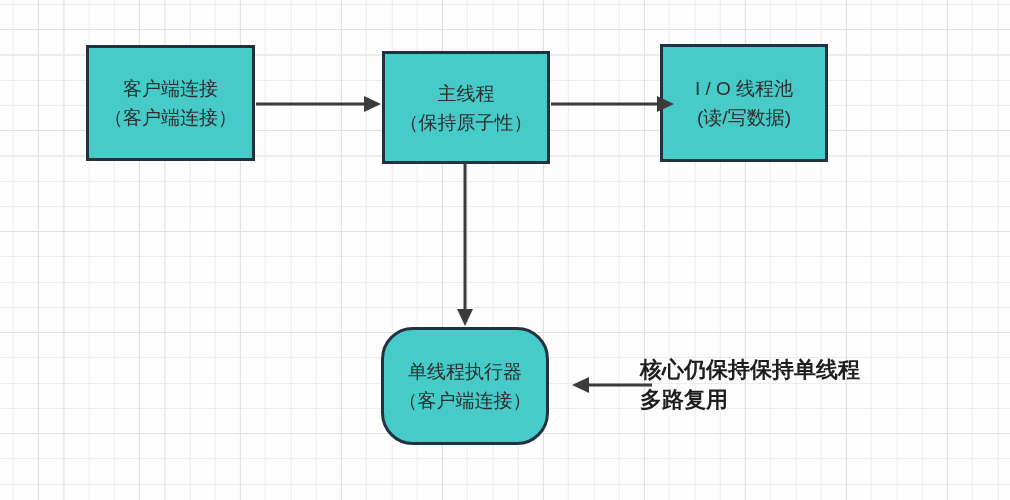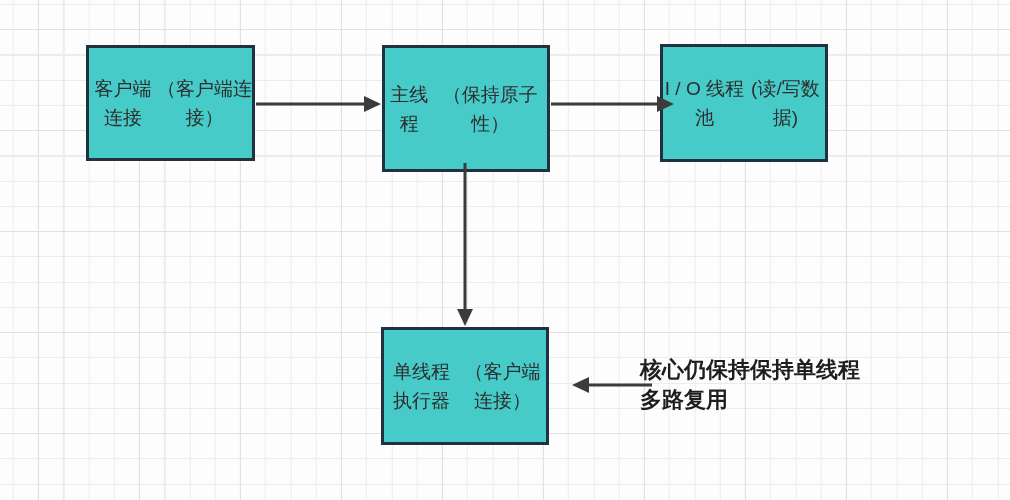--- a/index.html
+++ b/index.html
@@ -24,28 +24,28 @@
       repeating-linear-gradient(to right, var(--grid_major) 0 1px, transparent 1px 101px),
       repeating-linear-gradient(to bottom, var(--grid_major) 0 1px, transparent 1px 101px),
       repeating-linear-gradient(to right, var(--grid_minor) 0 1px, transparent 1px 25.25px),
       repeating-linear-gradient(to bottom, var(--grid_minor) 0 1px, transparent 1px 25.25px);
     background-position:38px 29px, 38px 29px, 12.75px 4px, 12.75px 4px;
   }
   .node{
     position:absolute;box-sizing:border-box;
     background:var(--node_fill);
     border:3px solid var(--node_border);
-    display:flex;flex-direction:row;align-items:center;justify-content:center;
+    display:flex;flex-direction:column;align-items:center;justify-content:center;
     color:var(--node_text);
     font-size:19px;line-height:29px;text-align:center;
   }
   .node-client{left:86px;top:45px;width:169px;height:116px;}
-  .node-main{left:382px;top:45px;width:168px;height:127px;justify-content:center;}
+  .node-main{left:382px;top:51px;width:168px;height:113px;justify-content:center;}
   .node-io{left:660px;top:44px;width:168px;height:118px;}
-  .node-executor{left:381px;top:327px;width:168px;height:118px;}
+  .node-executor{left:381px;top:327px;width:168px;height:118px;border-radius:32px;}
   .arrow-layer{
     position:absolute;left:0;top:0;width:1010px;height:500px;
     pointer-events:none;
   }
   .arrow-layer line{stroke:var(--arrow);stroke-width:3;}
   .arrow-layer polygon{fill:var(--arrow);stroke:none;}
   .annotation{
     position:absolute;left:640px;top:355px;width:256px;
     text-align:left;
     color:var(--annotation_text);

